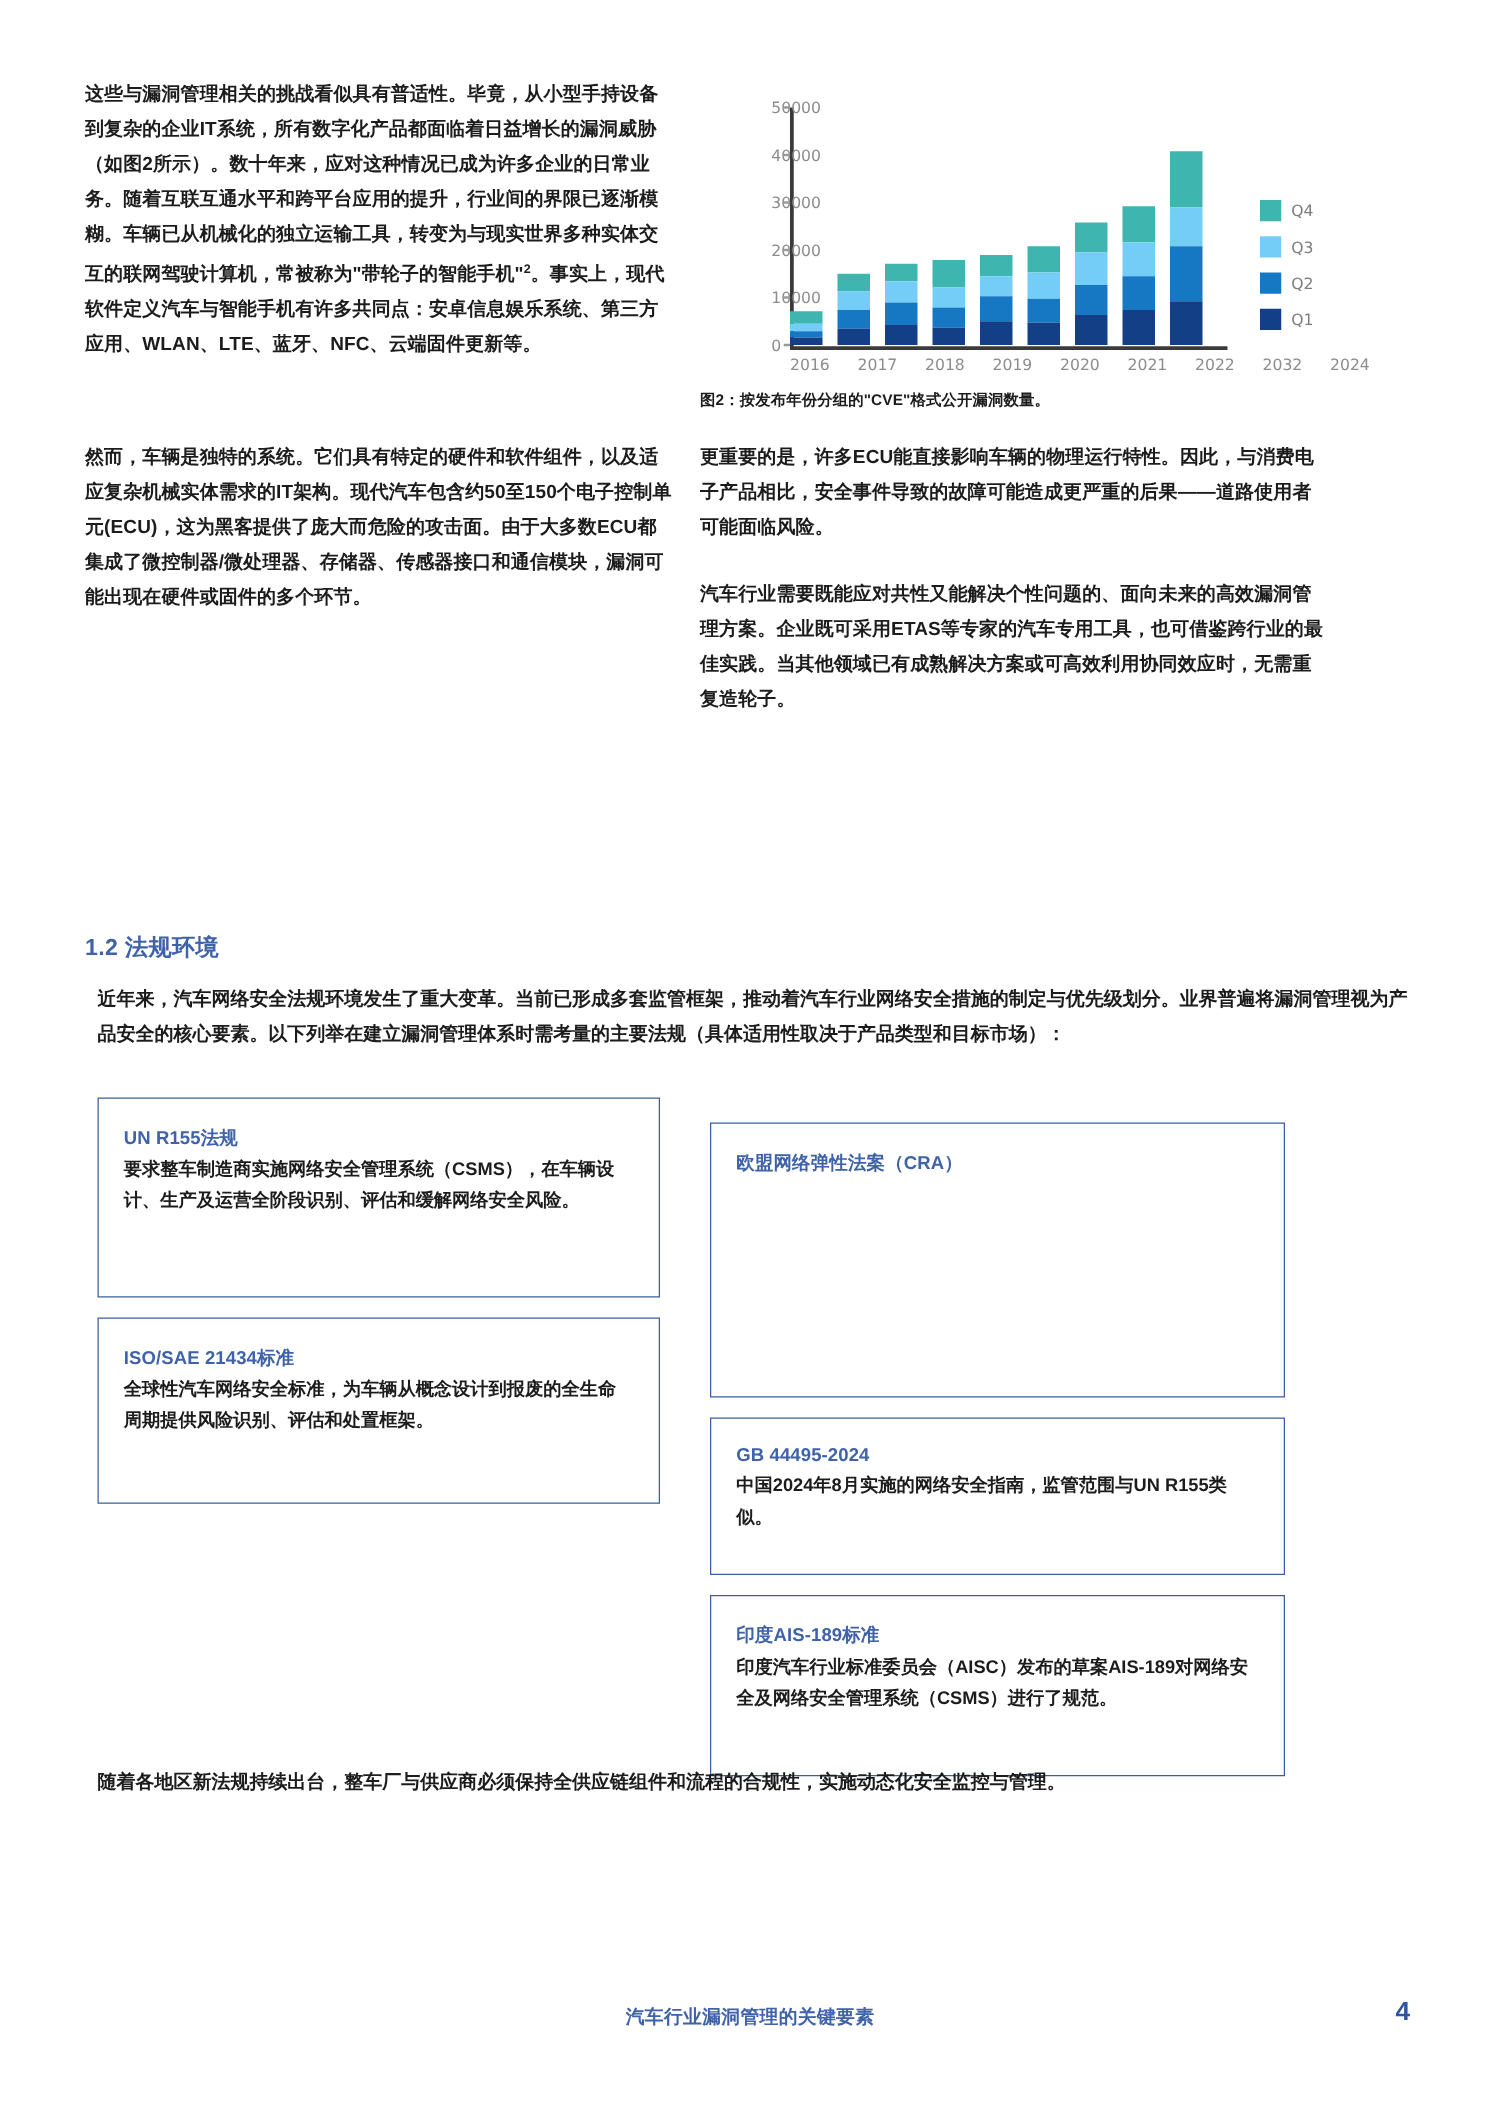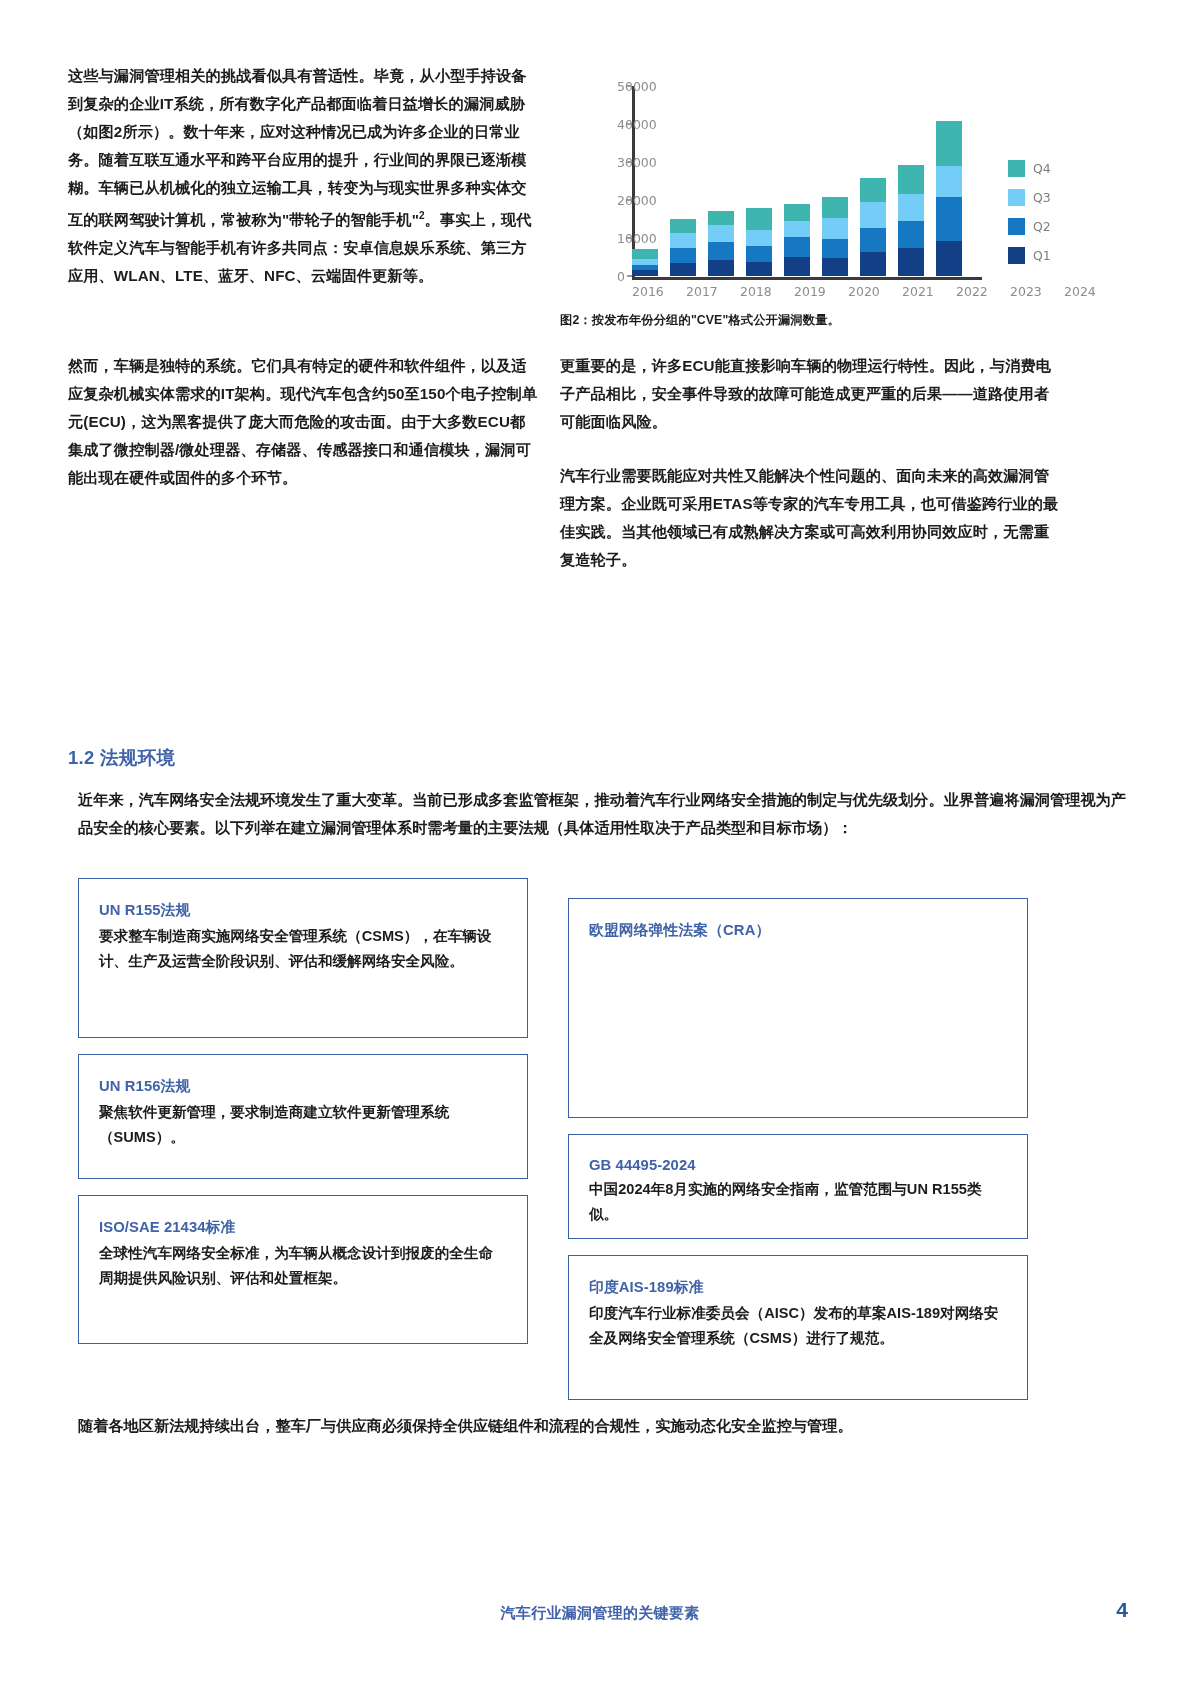--- a/index.html
+++ b/index.html
@@ -339,21 +339,21 @@
           <div class="y-tick-mark" style="left: 67px; top: 24px;"></div>
         </div>
       <div class="x-labels" id="xlabels">
           <div class="x-label">2016</div>
           <div class="x-label">2017</div>
           <div class="x-label">2018</div>
           <div class="x-label">2019</div>
           <div class="x-label">2020</div>
           <div class="x-label">2021</div>
           <div class="x-label">2022</div>
-          <div class="x-label">2023</div>
+          <div class="x-label">2032</div>
           <div class="x-label">2024</div>
         </div>
       <div class="legend" id="legend">
           <div class="legend-row">
             <span class="legend-swatch" style="background: rgb(63, 181, 176);"></span>
             <span class="legend-label">Q4</span>
           </div>
           <div class="legend-row">
             <span class="legend-swatch" style="background: rgb(116, 205, 247);"></span>
             <span class="legend-label">Q3</span>
@@ -381,34 +381,30 @@
   </div>
 
   <div class="section-head">1.2 法规环境</div>
   <div class="section-intro">近年来，汽车网络安全法规环境发生了重大变革。当前已形成多套监管框架，推动着汽车行业网络安全措施的制定与优先级划分。业界普遍将漏洞管理视为产品安全的核心要素。以下列举在建立漏洞管理体系时需考量的主要法规（具体适用性取决于产品类型和目标市场）：</div>
 
   <div class="boxes-left" id="boxes-left">
       <div class="reg-box" style="height: 160px;">
         <div class="reg-title">UN R155法规</div>
         <div class="reg-body">要求整车制造商实施网络安全管理系统（CSMS），在车辆设计、生产及运营全阶段识别、评估和缓解网络安全风险。</div>
       </div>
-      <div class="reg-box" style="height: 125px;">
-        <div class="reg-title">UN R156法规</div>
-        <div class="reg-body">聚焦软件更新管理，要求制造商建立软件更新管理系统（SUMS）。</div>
-      </div>
       <div class="reg-box" style="height: 149px;">
         <div class="reg-title">ISO/SAE 21434标准</div>
         <div class="reg-body">全球性汽车网络安全标准，为车辆从概念设计到报废的全生命周期提供风险识别、评估和处置框架。</div>
       </div>
     </div>
   <div class="boxes-right" id="boxes-right">
       <div class="reg-box" style="height: 220px;">
         <div class="reg-title">欧盟网络弹性法案（CRA）</div>
       </div>
-      <div class="reg-box" style="height: 105px;">
+      <div class="reg-box" style="height: 126px;">
         <div class="reg-title">GB 44495-2024</div>
         <div class="reg-body">中国2024年8月实施的网络安全指南，监管范围与UN R155类似。</div>
       </div>
       <div class="reg-box" style="height: 145px;">
         <div class="reg-title">印度AIS-189标准</div>
         <div class="reg-body">印度汽车行业标准委员会（AISC）发布的草案AIS-189对网络安全及网络安全管理系统（CSMS）进行了规范。</div>
       </div>
     </div>
 
   <div class="closing">随着各地区新法规持续出台，整车厂与供应商必须保持全供应链组件和流程的合规性，实施动态化安全监控与管理。</div>

